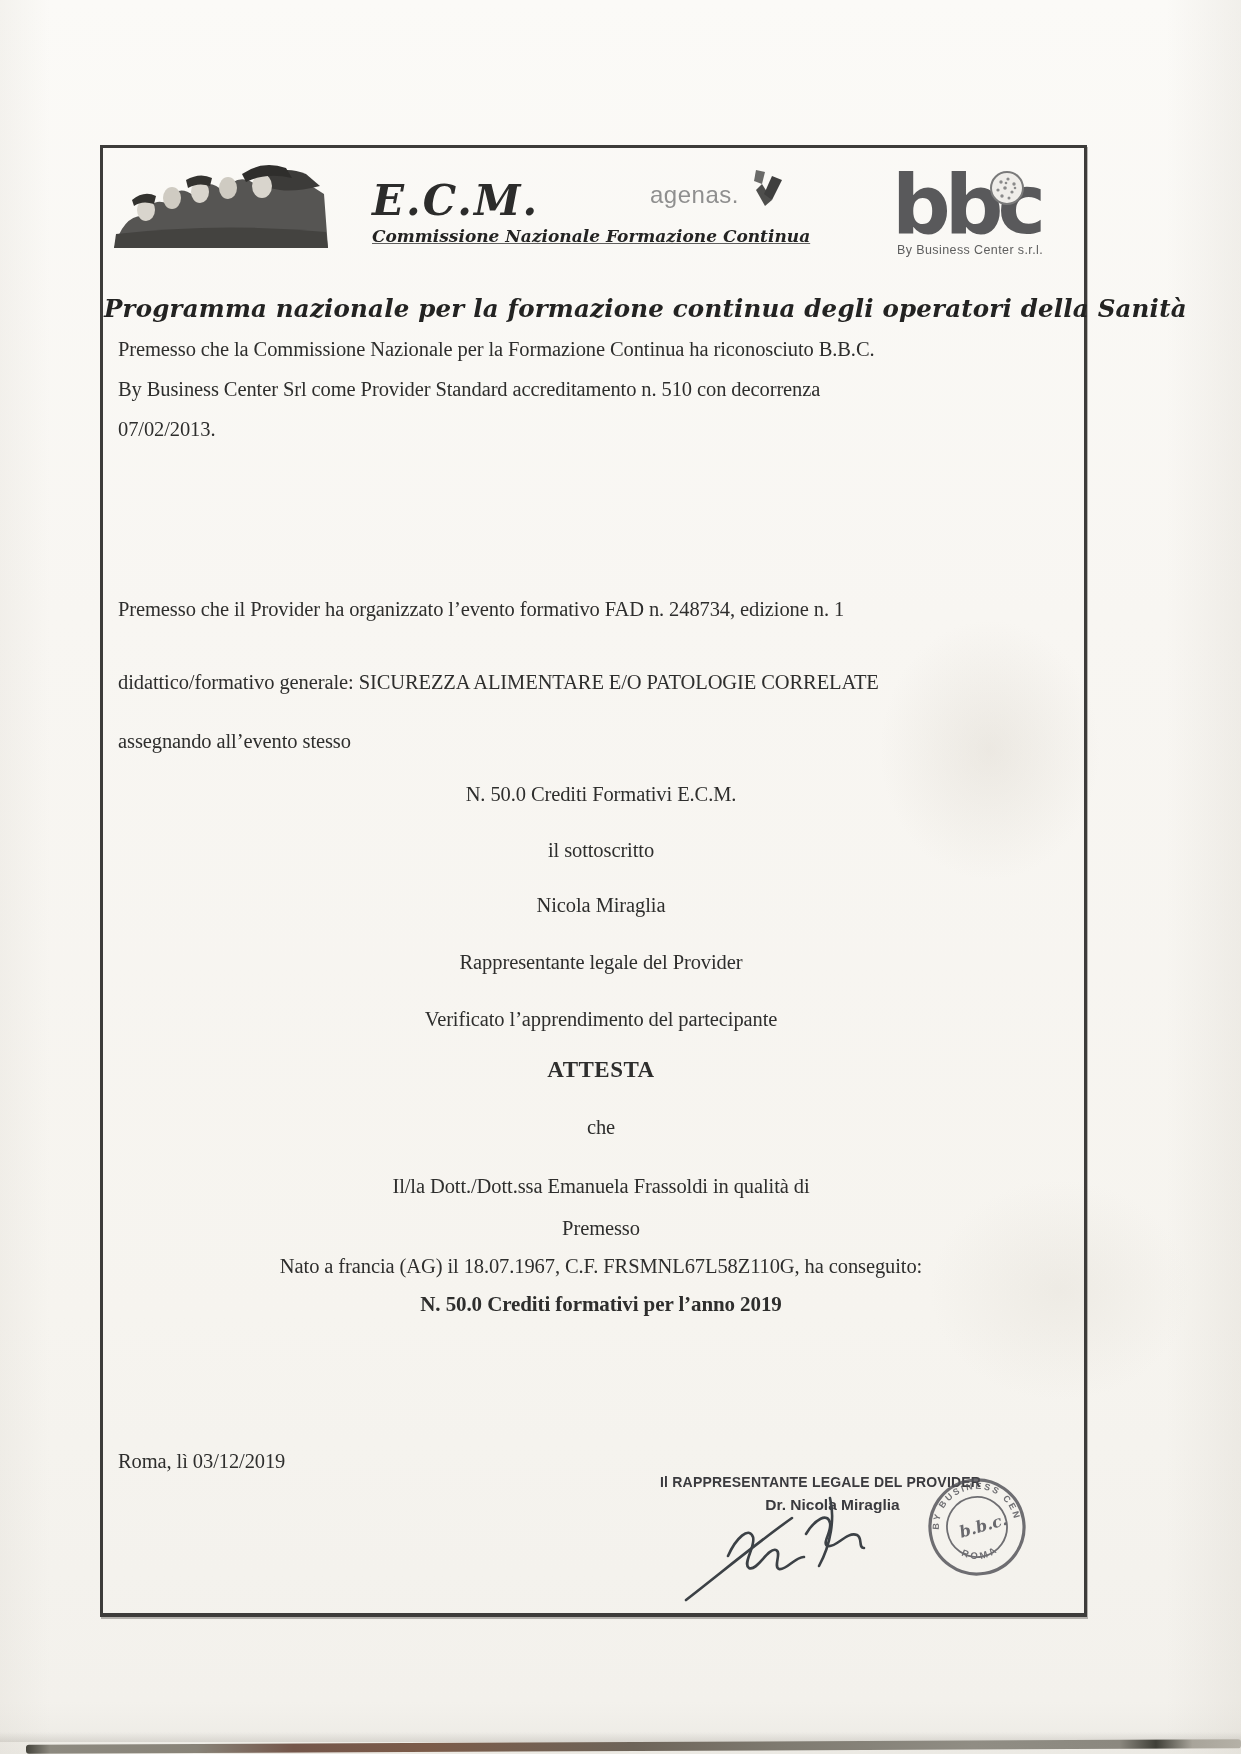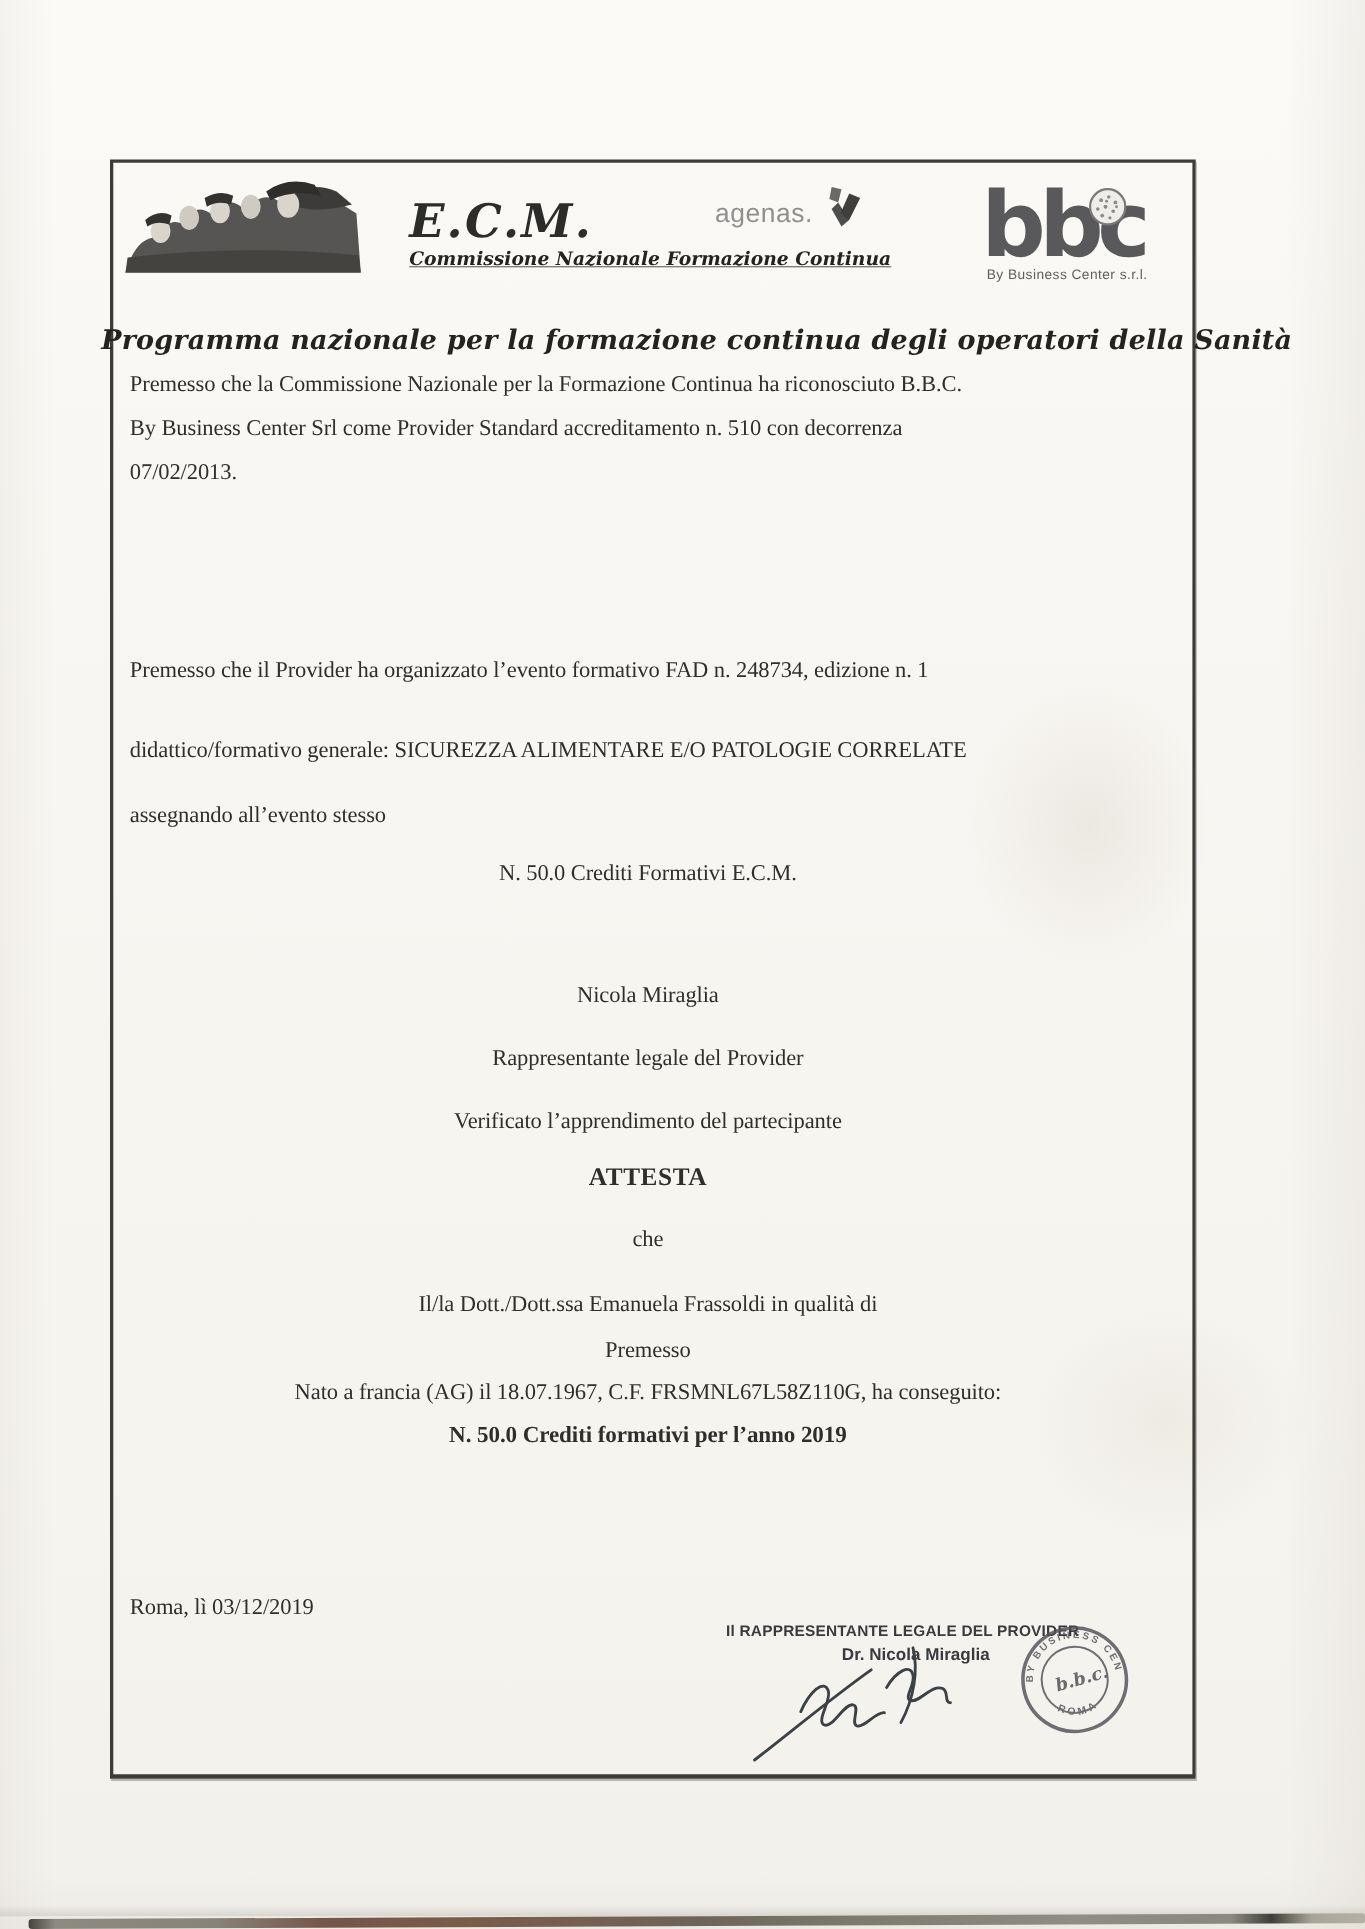--- a/index.html
+++ b/index.html
@@ -9,21 +9,21 @@
                linear-gradient(180deg,#fbfaf7 0%,#f8f6f2 35%,#f6f4ef 75%,#f3f1ec 97%,#eceae4 100%);
     font-family:"Liberation Sans",sans-serif;color:#30302f;}
   .smudge{position:absolute;border-radius:50%;pointer-events:none;}
   .smudge.s1{left:880px;top:620px;width:220px;height:260px;background:radial-gradient(closest-side,rgba(205,198,186,.28),rgba(205,198,186,0));}
   .smudge.s2{left:930px;top:1180px;width:260px;height:220px;background:radial-gradient(closest-side,rgba(208,202,190,.22),rgba(208,202,190,0));}
   .frame{position:absolute;left:100px;top:145px;width:987px;height:1472px;box-sizing:border-box;
     border:3px solid #3d3c3a;border-bottom-width:4px;box-shadow:1px 2px 0 rgba(60,58,54,.35);}
   .t{position:absolute;white-space:nowrap;}
   .sans{font-family:Liberation Serif, serif;font-size:20.5px;color:#2e2e2d;letter-spacing:-0.1px;}
   .serifI{font-family:"DejaVu Serif",serif;font-style:italic;font-weight:bold;color:#232322;}
-  .cline{left:92px;width:994px;text-align:center;}
+  .cline{left:104px;width:994px;text-align:center;}
   .ecm-title{left:372px;top:176px;font-size:42px;letter-spacing:2px;color:#2c2c2b;}
   .ecm-sub{left:372px;top:226px;font-size:17px;text-decoration:underline;text-decoration-color:rgba(44,44,43,.75);}
   .agenas{left:650px;top:181px;font-size:24px;color:#8f8f8f;font-family:"Liberation Sans",sans-serif;letter-spacing:.5px;}
   .agenas-mark{position:absolute;left:748px;top:170px;}
   .bbc-wrap{position:absolute;left:894px;top:155px;width:180px;height:100px;}
   .bbc-tag{position:absolute;left:897px;top:243px;font-size:12.5px;color:#5e5e5e;letter-spacing:.4px;}
   .doc-title{top:294px;font-size:24.5px;letter-spacing:.2px;}
   .b{font-weight:bold;}
   .sig-title{left:660px;top:1474px;width:420px;text-align:left;font-size:14px;font-weight:bold;color:#3a3a3e;letter-spacing:.2px;}
   .sig-name{left:660px;top:1496px;width:345px;text-align:center;font-size:15.5px;font-weight:bold;color:#3a3a3e;}
@@ -95,20 +95,21 @@
   <div class="t sans" style="left:118px;top:338px;">Premesso che la Commissione Nazionale per la Formazione Continua ha riconosciuto B.B.C.</div>
   <div class="t sans" style="left:118px;top:378px;">By Business Center Srl come Provider Standard accreditamento n. 510 con decorrenza</div>
   <div class="t sans" style="left:118px;top:418px;">07/02/2013.</div>
 
   <div class="t sans" style="left:118px;top:598px;">Premesso che il Provider ha organizzato l’evento formativo FAD n. 248734, edizione n. 1</div>
   <div class="t sans" style="left:118px;top:671px;">didattico/formativo generale: SICUREZZA ALIMENTARE E/O PATOLOGIE CORRELATE</div>
 
   <div class="t sans" style="left:118px;top:730px;">assegnando all’evento stesso</div>
 
   <div class="t sans cline" style="top:783px;">N. 50.0 Crediti Formativi E.C.M.</div>
+  <div class="t sans cline" style="top:839px;">il sottoscritto</div>
   <div class="t sans cline" style="top:894px;">Nicola Miraglia</div>
   <div class="t sans cline" style="top:951px;">Rappresentante legale del Provider</div>
   <div class="t sans cline" style="top:1008px;">Verificato l’apprendimento del partecipante</div>
   <div class="t sans cline" style="top:1116px;">che</div>
   <div class="t sans cline b" style="top:1057px;font-size:23px;letter-spacing:.5px;">ATTESTA</div>
   <div class="t sans cline" style="top:1175px;">Il/la Dott./Dott.ssa Emanuela Frassoldi in qualità di</div>
   <div class="t sans cline" style="top:1217px;">Premesso</div>
   <div class="t sans cline" style="top:1255px;">Nato a francia (AG) il 18.07.1967, C.F. FRSMNL67L58Z110G, ha conseguito:</div>
   <div class="t sans cline b" style="top:1292px;font-size:21px;">N. 50.0 Crediti formativi per l’anno 2019</div>
 

